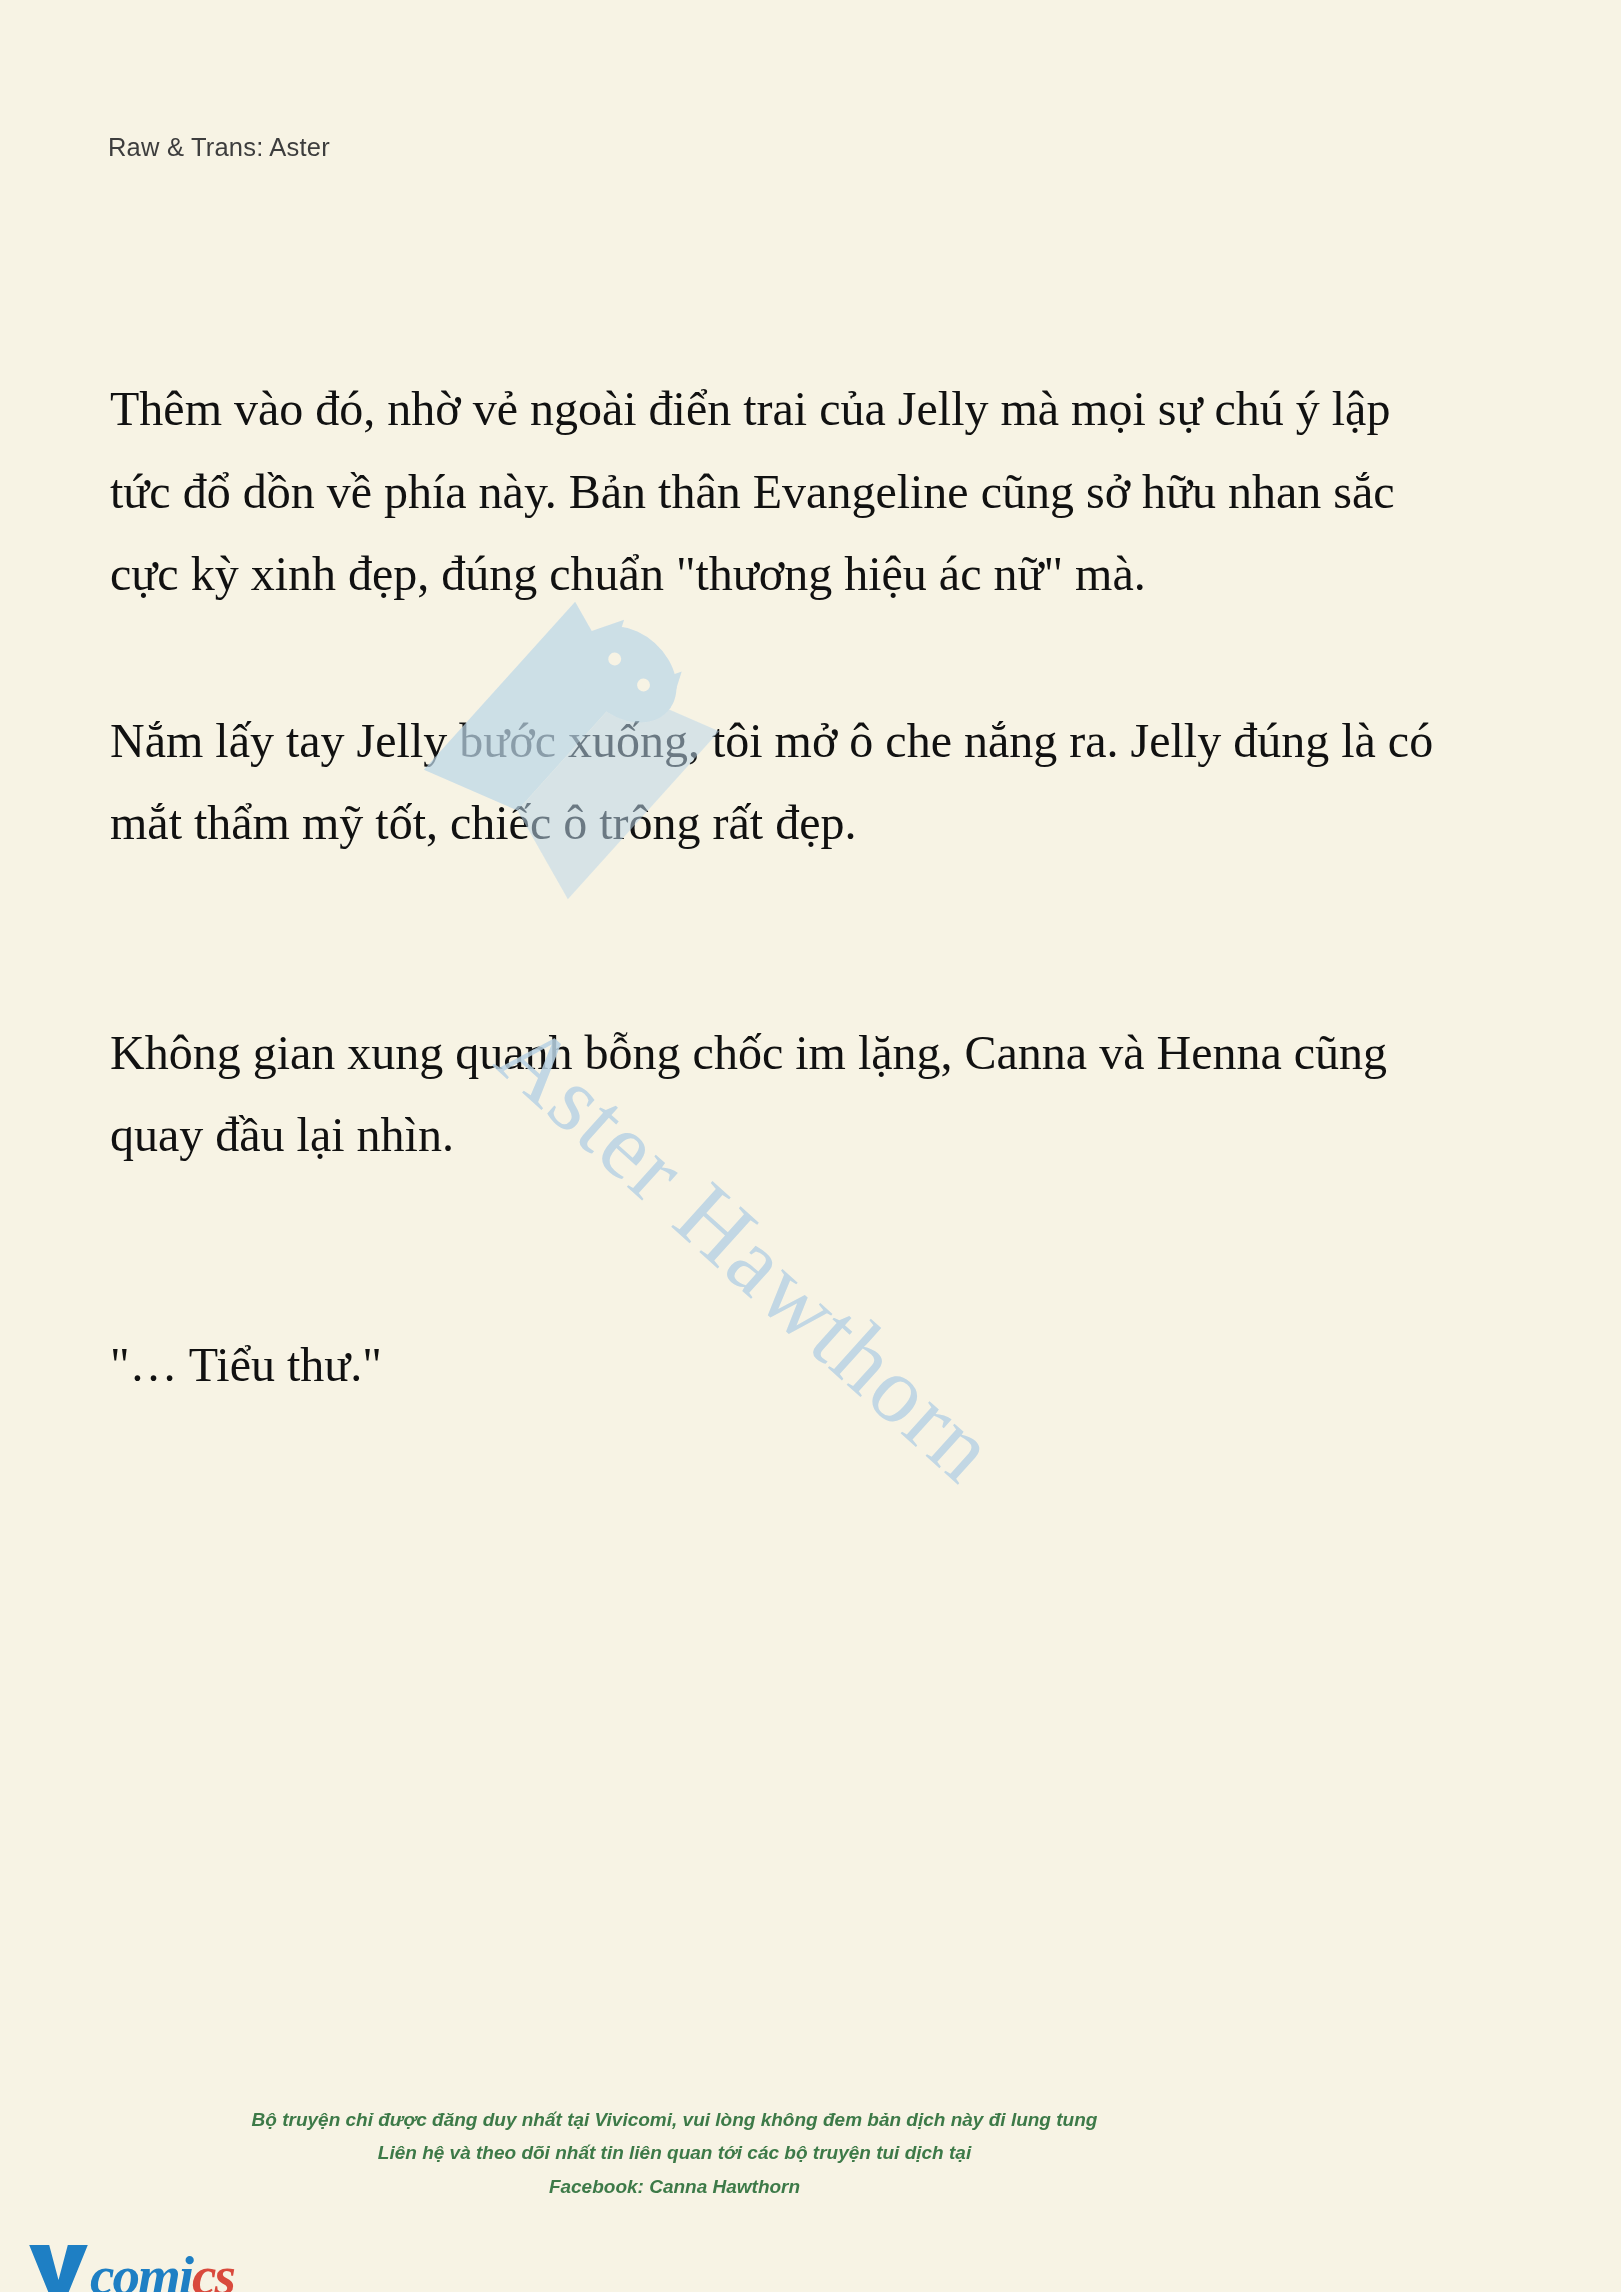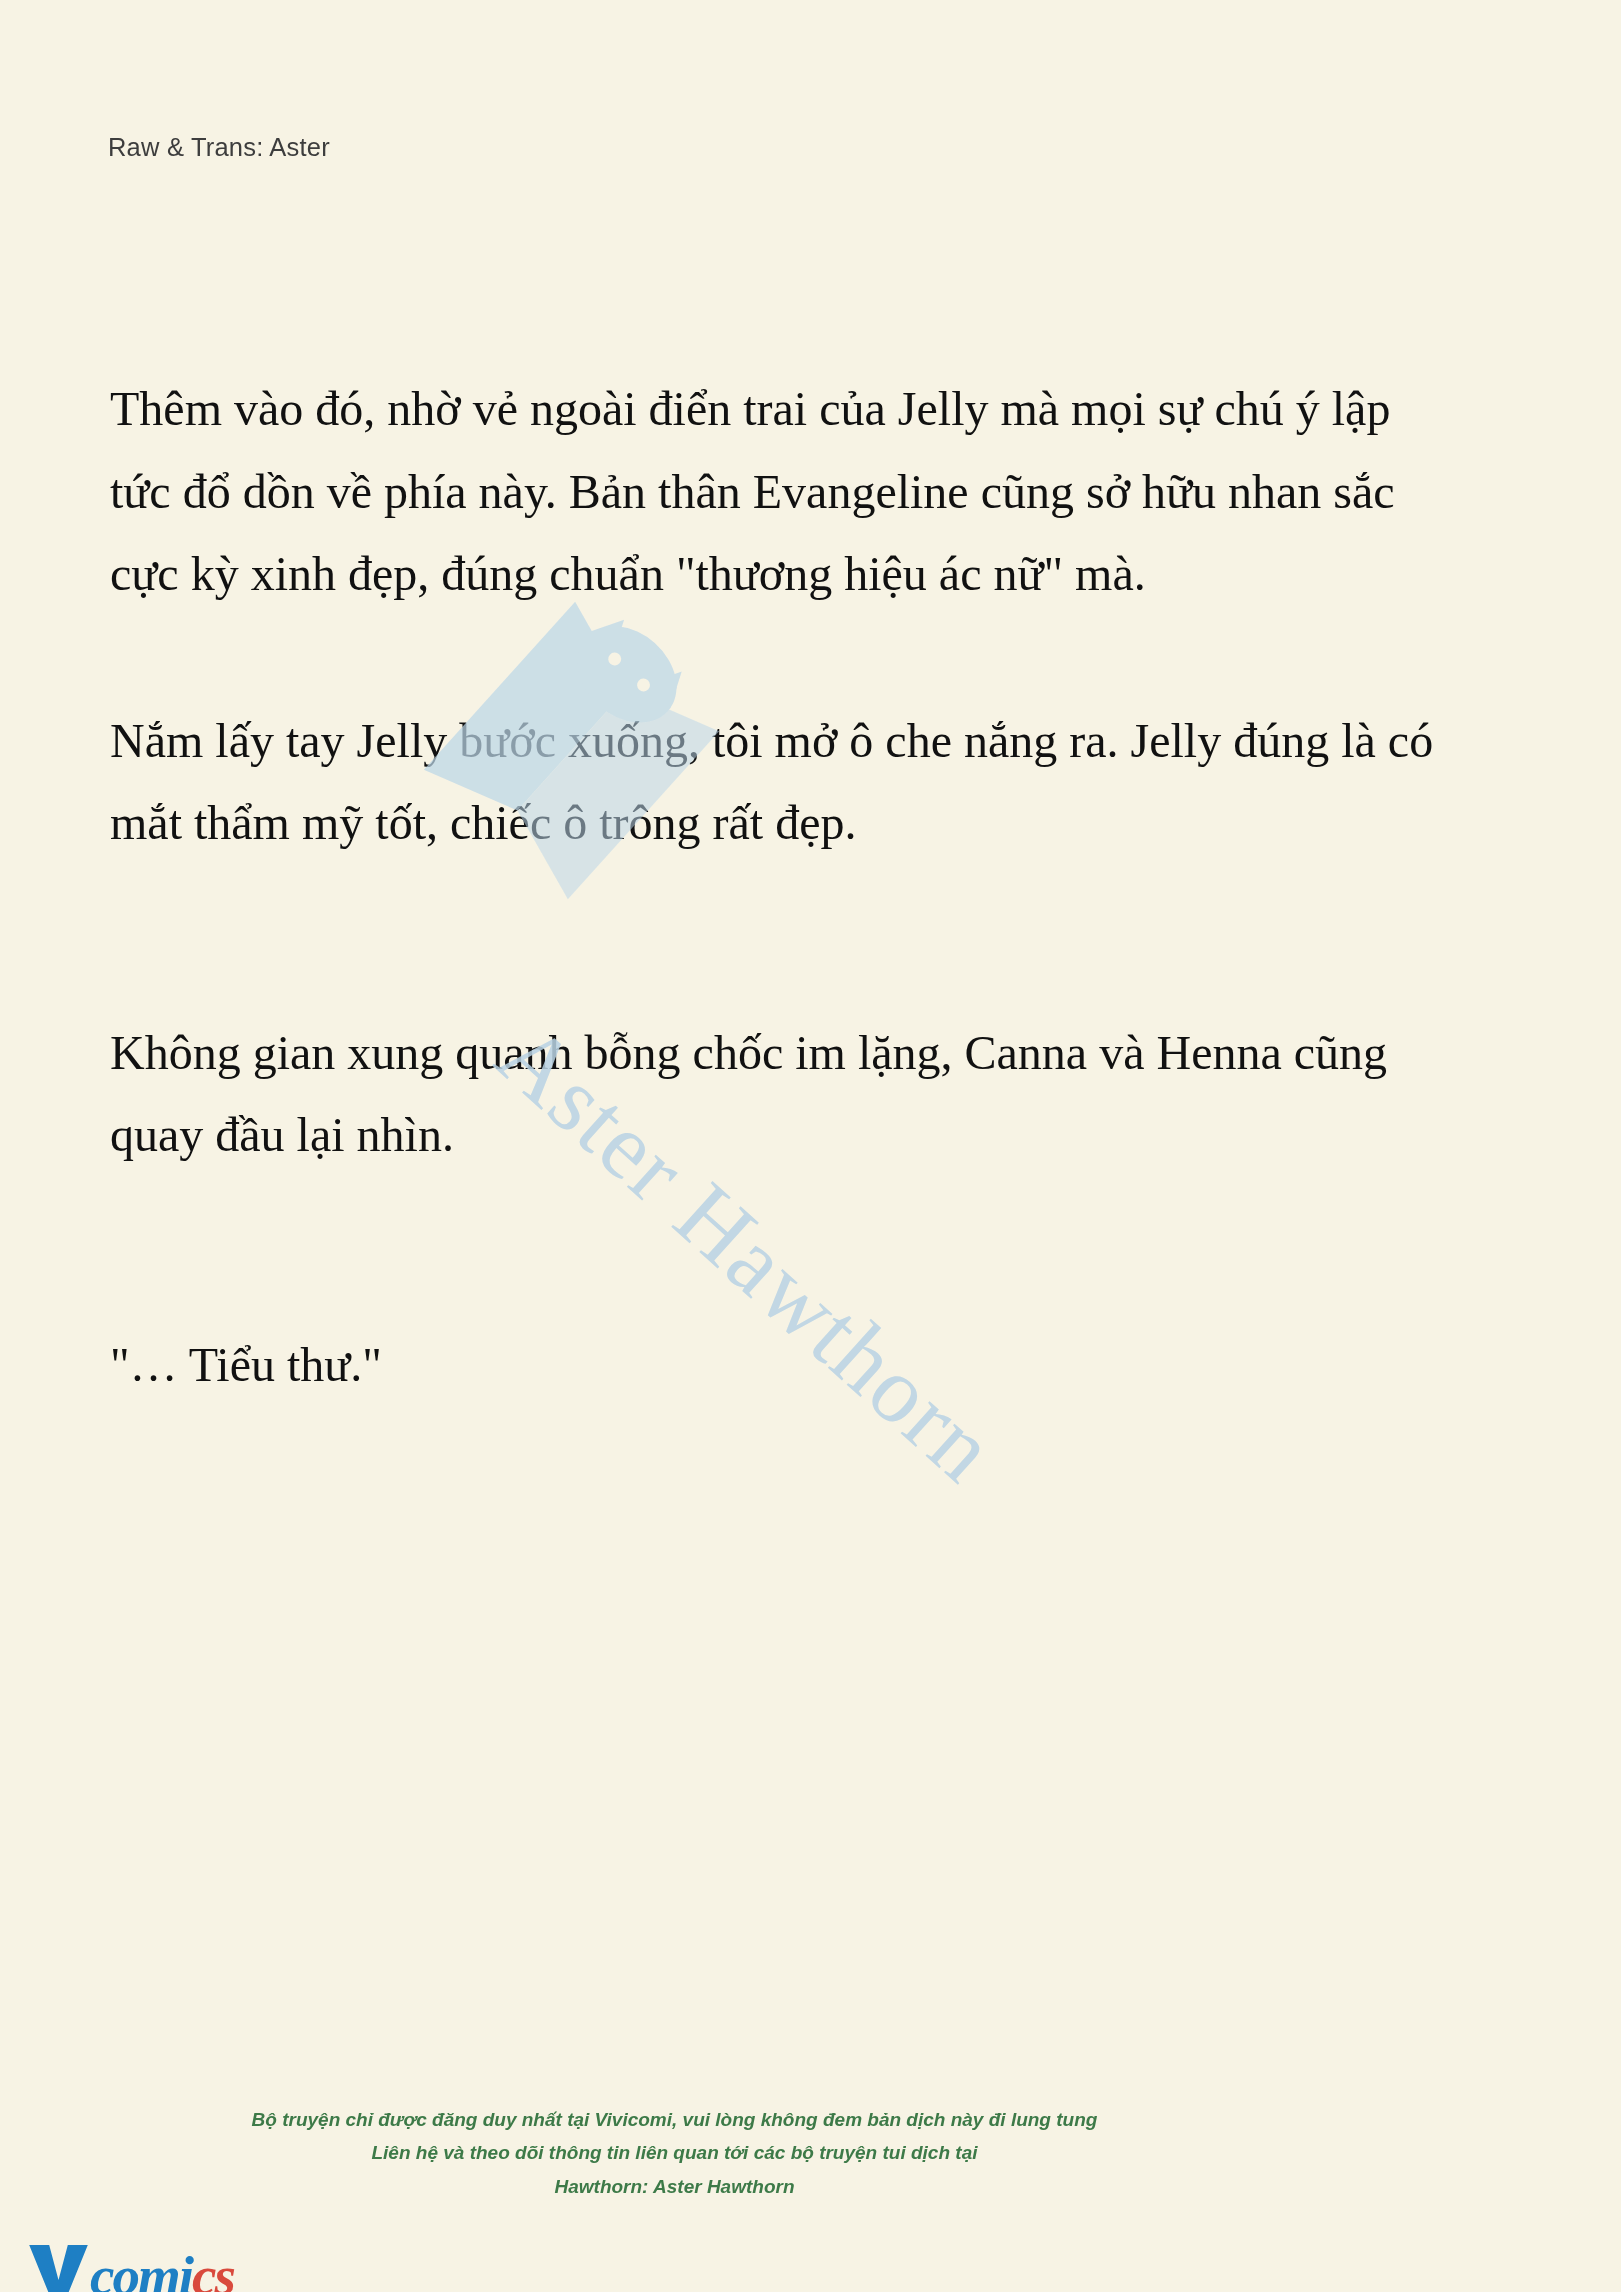--- a/index.html
+++ b/index.html
@@ -158,22 +158,22 @@
 
   <div class="body-text">
     <p class="para p2">Thêm vào đó, nhờ vẻ ngoài điển trai của Jelly mà mọi sự chú ý lập tức đổ dồn về phía này. Bản thân Evangeline cũng sở hữu nhan sắc cực kỳ xinh đẹp, đúng chuẩn "thương hiệu ác nữ" mà.</p>
     <p class="para p1">Nắm lấy tay Jelly bước xuống, tôi mở ô che nắng ra. Jelly đúng là có mắt thẩm mỹ tốt, chiếc ô trông rất đẹp.</p>
     <p class="para p3">Không gian xung quanh bỗng chốc im lặng, Canna và Henna cũng quay đầu lại nhìn.</p>
     <p class="para p4">"… Tiểu thư."</p>
   </div>
 
   <div class="footer-note">
     <div>Bộ truyện chỉ được đăng duy nhất tại Vivicomi, vui lòng không đem bản dịch này đi lung tung</div>
-    <div>Liên hệ và theo dõi thông tin liên quan tới các bộ truyện tui dịch tại</div>
-    <div>Hawthorn: Aster Hawthorn</div>
+    <div>Liên hệ và theo dõi nhất tin liên quan tới các bộ truyện tui dịch tại</div>
+    <div>Facebook: Canna Hawthorn</div>
   </div>
 
   <div class="site-logo">
     <div class="logo-v"></div>
     <div class="logo-word"><span>comi</span><span class="y-red">cs</span></div>
   </div>
 
 </div>
 
 

